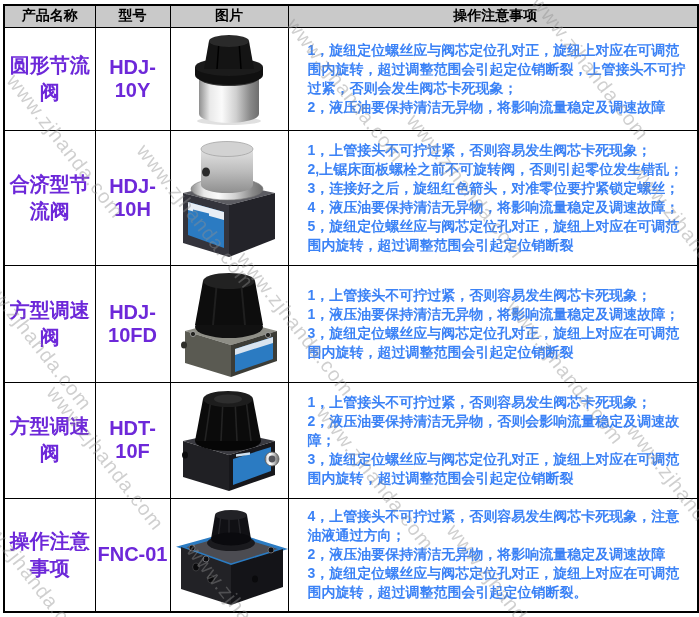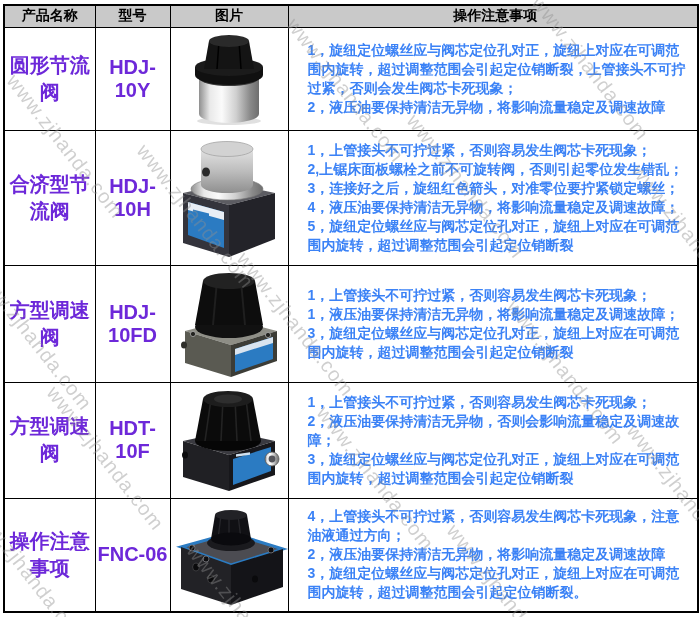--- a/index.html
+++ b/index.html
@@ -166,21 +166,21 @@
       </td>
       <td class="cnotes">
         <div class="note">1，上管接头不可拧过紧，否则容易发生阀芯卡死现象；</div>
         <div class="note">2，液压油要保持清洁无异物，否则会影响流量稳定及调速故障；</div>
         <div class="note">3，旋纽定位螺丝应与阀芯定位孔对正，旋纽上对应在可调范围内旋转，超过调整范围会引起定位销断裂</div>
       </td>
     </tr>
 
     <tr style="height:114px">
       <td class="cname">操作注意事项</td>
-      <td class="cmodel">FNC-06</td>
+      <td class="cmodel">FNC-01</td>
       <td class="cimg">
         <svg width="118" height="104" viewBox="0 0 118 104">
           <polygon points="10,44 60,30 112,46 60,62" fill="#4c4c52" stroke="#2b7bc2" stroke-width="3"></polygon>
           <polygon points="10,44 60,62 60,102 10,86" fill="#222226"></polygon>
           <polygon points="60,62 112,46 112,84 60,102" fill="#141418"></polygon>
           <circle cx="21" cy="45" r="3" fill="#0e0e10" stroke="#6f6f75" stroke-width="0.9"></circle>
           <circle cx="60" cy="35" r="3" fill="#0e0e10" stroke="#6f6f75" stroke-width="0.9"></circle>
           <circle cx="100" cy="47" r="3" fill="#0e0e10" stroke="#6f6f75" stroke-width="0.9"></circle>
           <circle cx="35" cy="56" r="3" fill="#0e0e10" stroke="#6f6f75" stroke-width="0.9"></circle>
           <ellipse cx="25" cy="64" rx="3.4" ry="4" fill="#0a0a0c" stroke="#4a4a4e" stroke-width="0.7"></ellipse>

